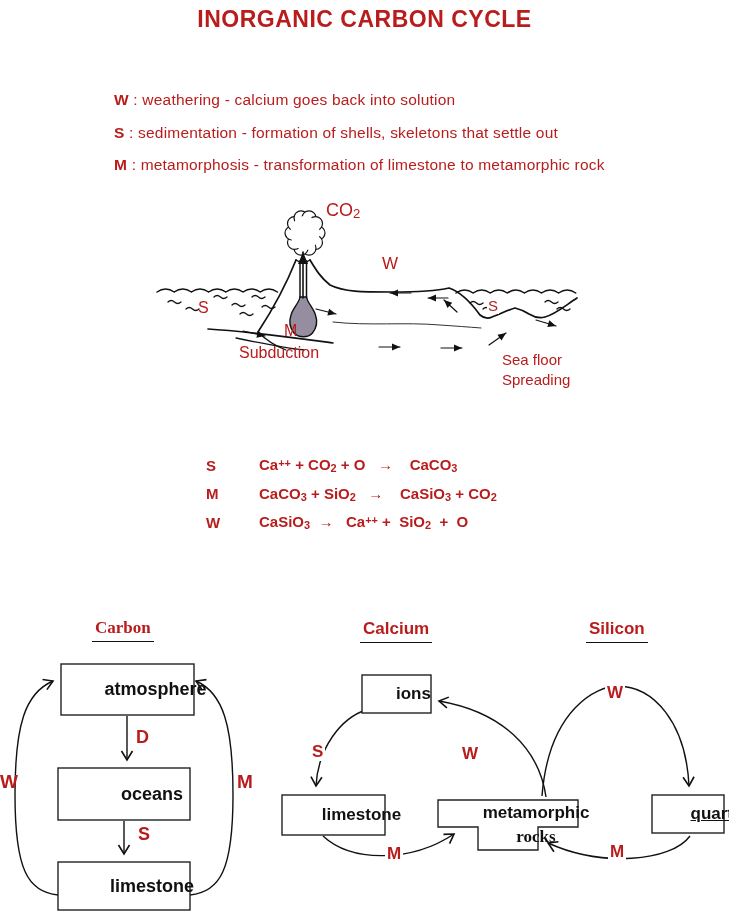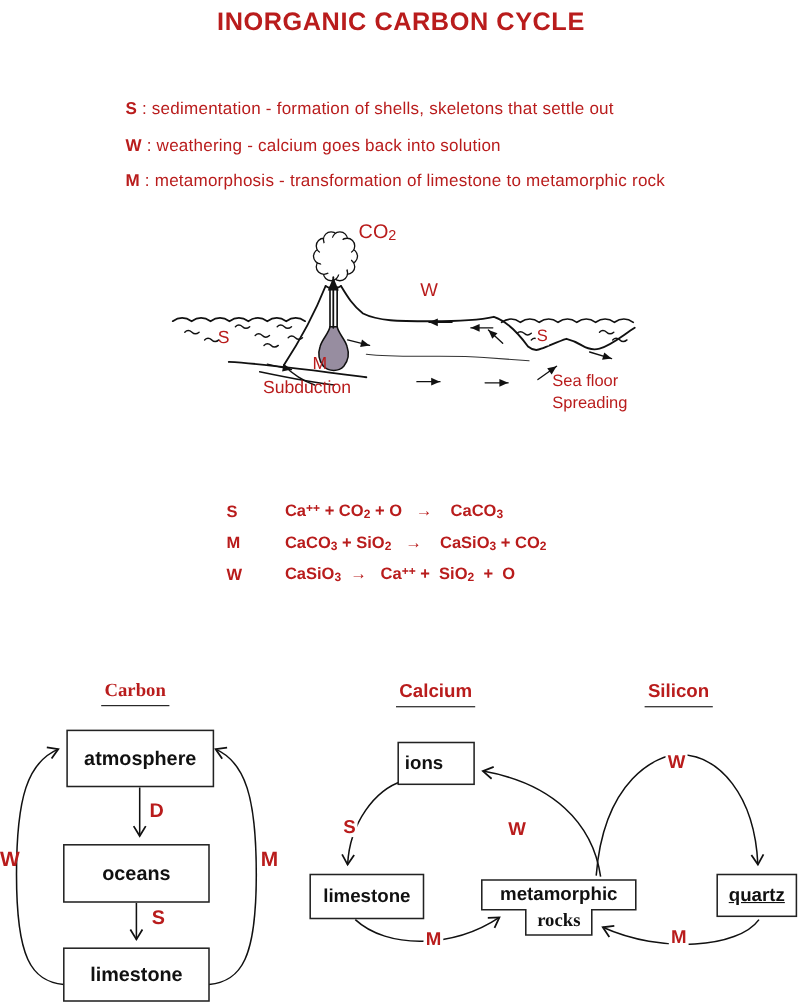--- a/index.html
+++ b/index.html
@@ -10,21 +10,21 @@
   .title{left:0;top:6px;width:729px;text-align:center;font-size:23px;font-weight:bold;letter-spacing:.5px;}
   .defs{left:114px;top:84px;font-size:15.5px;letter-spacing:.2px;}
   .defs p{margin:0;line-height:32.5px;}
   .defs b{font-weight:bold;}
   .eq{left:206px;top:451px;font-size:15px;font-weight:bold;}
   .eq-row{display:flex;height:28.5px;align-items:center;}
   .eq-label{width:53px;}
   .sb{font-size:.73em;vertical-align:-.18em;}
   .sp{font-size:.73em;vertical-align:.32em;}
   .box-label{position:absolute;display:flex;align-items:center;justify-content:center;
-             font-weight:bold;color:#111;white-space:nowrap;}
+             font-weight:bold;color:#111;white-space:nowrap;margin-left:28px;}
   .cyc-title{font-size:17px;font-weight:bold;border-bottom:1.5px solid #111;padding:0 3px 3px 3px;}
   .letter{font-weight:bold;}
   .letter-bg{background:#fff;padding:0 2px;line-height:1.05;}
 </style>
 </head>
 <body>
 
 <div class="page">
 
   <svg width="729" height="913" viewBox="0 0 729 913">
@@ -132,32 +132,32 @@
       <rect x="362" y="675" width="69" height="38"></rect>
       <rect x="282" y="795" width="103" height="40"></rect>
       <path d="M438 800 H578 V827 H538 V850 H478 V827 H438 Z"></path>
       <rect x="652" y="795" width="72" height="38"></rect>
     </g>
   </svg>
 
   <div class="lbl title">INORGANIC CARBON CYCLE</div>
 
   <div class="lbl defs">
+    <p><b>W</b><span> : weathering - calcium goes back into solution</span></p>
     <p><b>S</b><span> : sedimentation - formation of shells, skeletons that settle out</span></p>
-    <p><b>W</b><span> : weathering - calcium goes back into solution</span></p>
     <p><b>M</b><span> : metamorphosis - transformation of limestone to metamorphic rock</span></p>
   </div>
 
   <div class="lbl" style="left:326px;top:200px;font-size:18px;"><span>CO</span><span class="sb">2</span></div>
   <div class="lbl" style="left:382px;top:254px;font-size:17px;">W</div>
   <div class="lbl" style="left:198px;top:299px;font-size:16px;">S</div>
   <div class="lbl" style="left:284px;top:322px;font-size:16px;">M</div>
   <div class="lbl" style="left:239px;top:344px;font-size:16px;">Subduction</div>
   <div class="lbl" style="left:487px;top:297px;font-size:15px;background:#fff;padding:0 1px;">S</div>
-  <div class="lbl" style="left:502px;top:337px;font-size:15px;line-height:20px;">
+  <div class="lbl" style="left:502px;top:350px;font-size:15px;line-height:20px;">
     <div>Sea floor</div>
     <div>Spreading</div>
   </div>
 
   <div class="lbl eq">
     <div class="eq-row">
       <span class="eq-label">S</span>
       <span><span>Ca</span><span class="sp">++</span><span>&nbsp;+&nbsp;CO</span><span class="sb">2</span><span>&nbsp;+&nbsp;O</span><span>&nbsp;&nbsp;&nbsp;→&nbsp;&nbsp;&nbsp;&nbsp;</span><span>CaCO</span><span class="sb">3</span></span>
     </div>
     <div class="eq-row">

